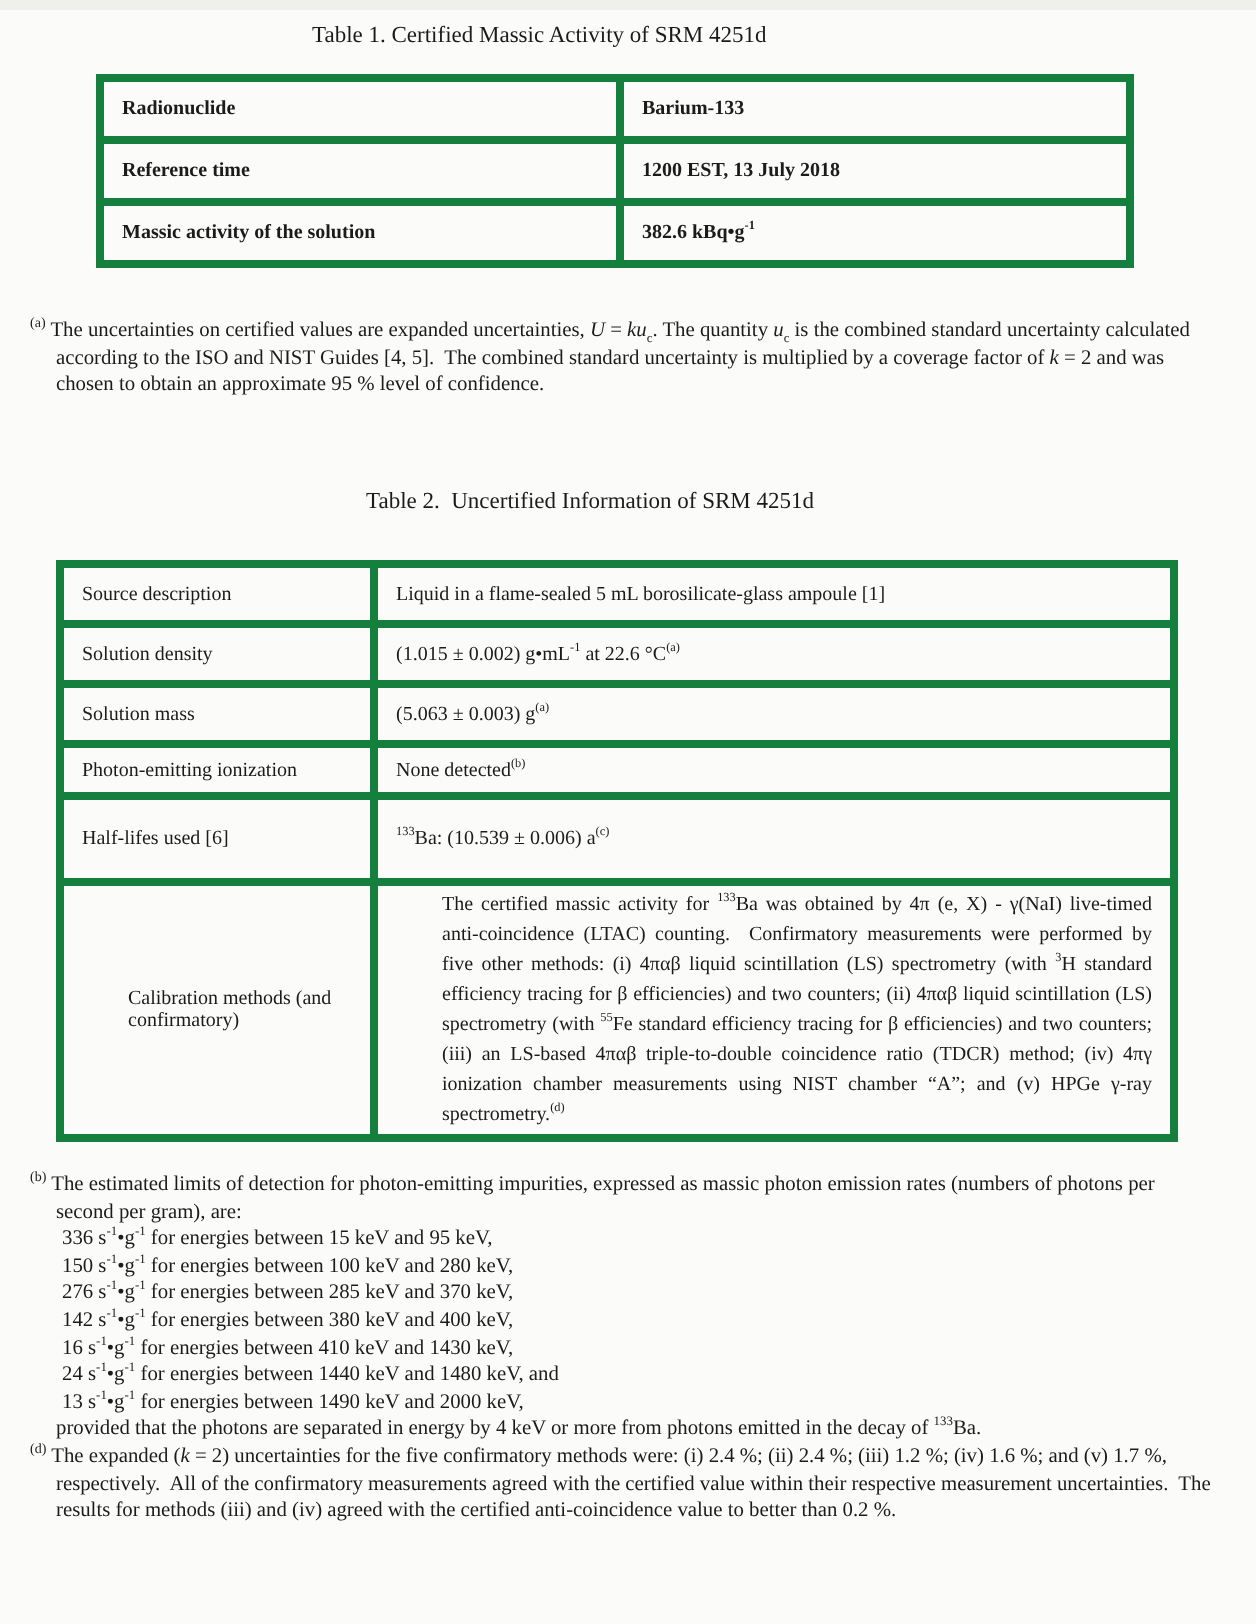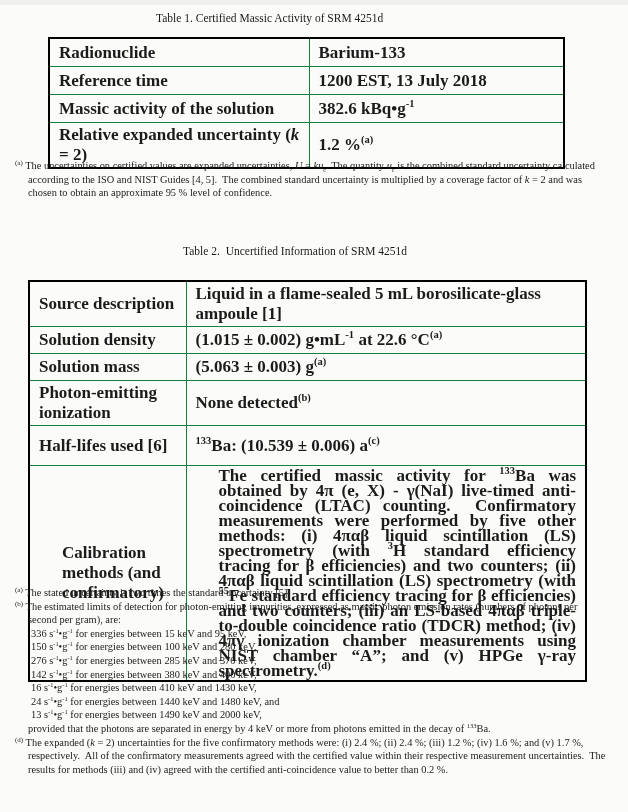--- a/index.html
+++ b/index.html
@@ -24,30 +24,30 @@
   .t1 { top: 12px; left: 156px; }
   .t2 { top: 245px; left: 183px; }
 
   table.tbl {
     position: absolute;
     border-collapse: collapse;
     border: 2px solid #000;
     table-layout: fixed;
   }
   table.tbl td {
-    border: 1px solid #15803d;
-    font-size: 17px;
+    border: 4px solid #15803d;
+    font-size: 10px;
     padding: 2px 9px;
     vertical-align: middle;
     overflow: hidden;
   }
   table.tbl1 { top: 37px; left: 48px; width: 515px; }
   table.tbl1 td { height: 23px; font-weight: bold; }
   table.tbl2 { top: 280px; left: 28px; width: 557px; }
-  table.tbl2 td { height: 22px; font-weight: bold; }
+  table.tbl2 td { height: 22px; font-weight: normal; }
   table.tbl2 tr.r5 td { height: 18px; }
   table.tbl2 tr.r6 td { height: 35px; }
   table.tbl2 tr.r7 td { height: auto; padding-left: 32px; }
   table.tbl2 tr.r7 td.lab { vertical-align: middle; }
   td.just {
     text-align: justify;
     line-height: 15px;
     padding: 5px 10px 6px 10px;
   }
   sup { font-size: 0.62em; line-height: 0; vertical-align: super; letter-spacing: 0; }
@@ -83,24 +83,20 @@
       <td class="val">Barium-133</td>
     </tr>
     <tr>
       <td class="lab">Reference time</td>
       <td class="val">1200 EST, 13 July 2018</td>
     </tr>
     <tr>
       <td class="lab">Massic activity of the solution</td>
       <td class="val">382.6 kBq•g<sup>-1</sup></td>
     </tr>
-    <tr>
-      <td class="lab">Relative expanded uncertainty (<i>k</i> = 2)</td>
-      <td class="val">1.2 %<sup>(a)</sup></td>
-    </tr>
   </tbody>
 </table>
 
 <div class="fnblock fn1">
   <div class="fn"><sup class="mk">(a)</sup> <span class="fn-body">The uncertainties on certified values are expanded uncertainties, <i>U</i> = <i>ku</i><sub>c</sub>. The quantity <i>u</i><sub>c</sub> is the combined standard uncertainty calculated according to the ISO and NIST Guides [4, 5].&nbsp; The combined standard uncertainty is multiplied by a coverage factor of <i>k</i> = 2 and was chosen to obtain an approximate 95 % level of confidence.</span></div>
 </div>
 
 <div class="title t2">Table 2.&nbsp; Uncertified Information of SRM 4251d</div>
 
 <table class="tbl tbl2">
@@ -130,21 +126,20 @@
       <td class="val"><sup>133</sup>Ba: (10.539 ± 0.006) a<sup>(c)</sup></td>
     </tr>
     <tr class="r7">
       <td class="lab">Calibration methods (and confirmatory)</td>
       <td class="val just">The certified massic activity for <sup>133</sup>Ba was obtained by 4π (e, X) - γ(NaI) live-timed anti-coincidence (LTAC) counting.&nbsp; Confirmatory measurements were performed by five other methods: (i) 4παβ liquid scintillation (LS) spectrometry (with <sup>3</sup>H standard efficiency tracing for β efficiencies) and two counters; (ii) 4παβ liquid scintillation (LS) spectrometry (with <sup>55</sup>Fe standard efficiency tracing for β efficiencies) and two counters; (iii) an LS-based 4παβ triple-to-double coincidence ratio (TDCR) method; (iv) 4πγ ionization chamber measurements using NIST chamber “A”; and (v) HPGe γ-ray spectrometry.<sup>(d)</sup></td>
     </tr>
   </tbody>
 </table>
 
 <div class="fnblock fn2">
-  <div class="fn"><sup class="mk">(a)</sup> <span class="fn-body">The stated uncertainty is two times the standard uncertainty [5].</span></div>
   <div class="fn">
     <sup class="mk">(b)</sup> <span class="fn-body">The estimated limits of detection for photon-emitting impurities, expressed as massic photon emission rates (numbers of photons per second per gram), are:</span>
     <div class="rate">336 s<sup>-1</sup>•g<sup>-1</sup> for energies between 15 keV and 95 keV,</div>
     <div class="rate">150 s<sup>-1</sup>•g<sup>-1</sup> for energies between 100 keV and 280 keV,</div>
     <div class="rate">276 s<sup>-1</sup>•g<sup>-1</sup> for energies between 285 keV and 370 keV,</div>
     <div class="rate">142 s<sup>-1</sup>•g<sup>-1</sup> for energies between 380 keV and 400 keV,</div>
     <div class="rate">16 s<sup>-1</sup>•g<sup>-1</sup> for energies between 410 keV and 1430 keV,</div>
     <div class="rate">24 s<sup>-1</sup>•g<sup>-1</sup> for energies between 1440 keV and 1480 keV, and</div>
     <div class="rate">13 s<sup>-1</sup>•g<sup>-1</sup> for energies between 1490 keV and 2000 keV,</div>
     <div class="tail">provided that the photons are separated in energy by 4 keV or more from photons emitted in the decay of <sup>133</sup>Ba.</div>

